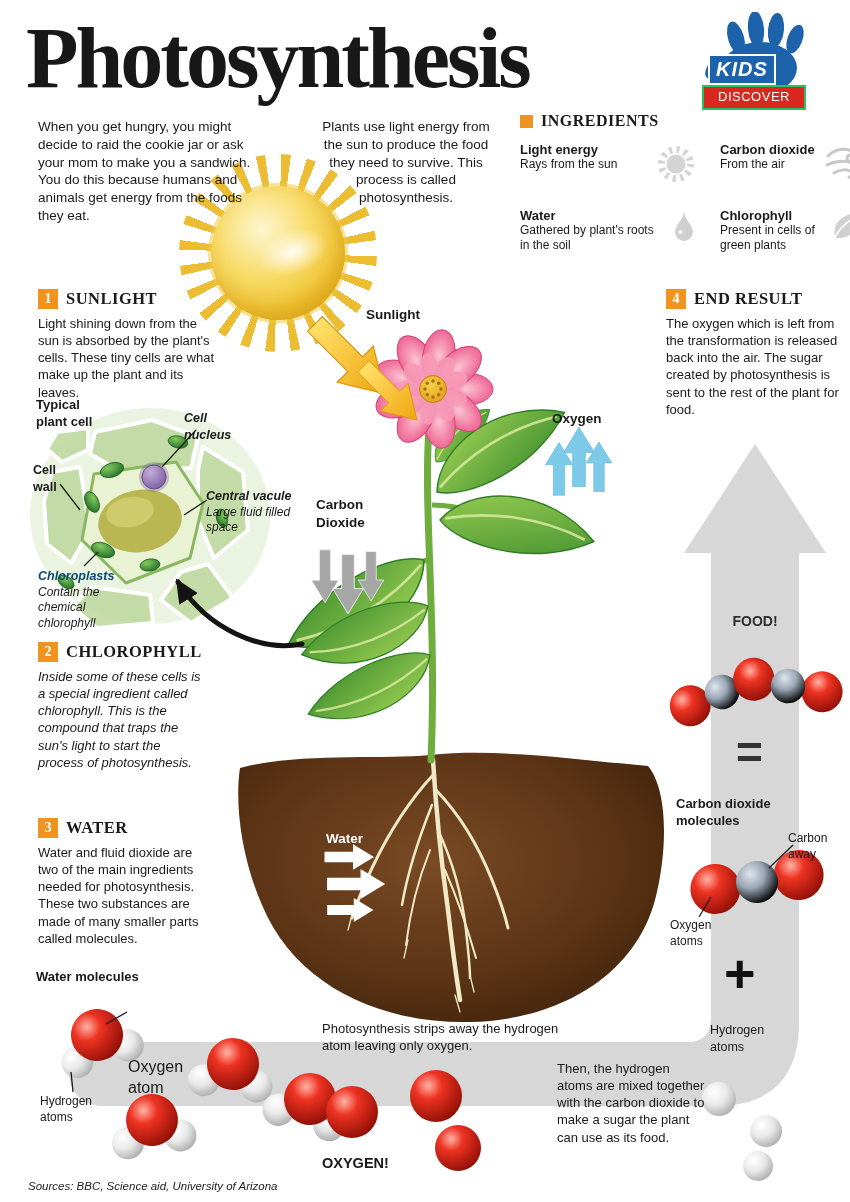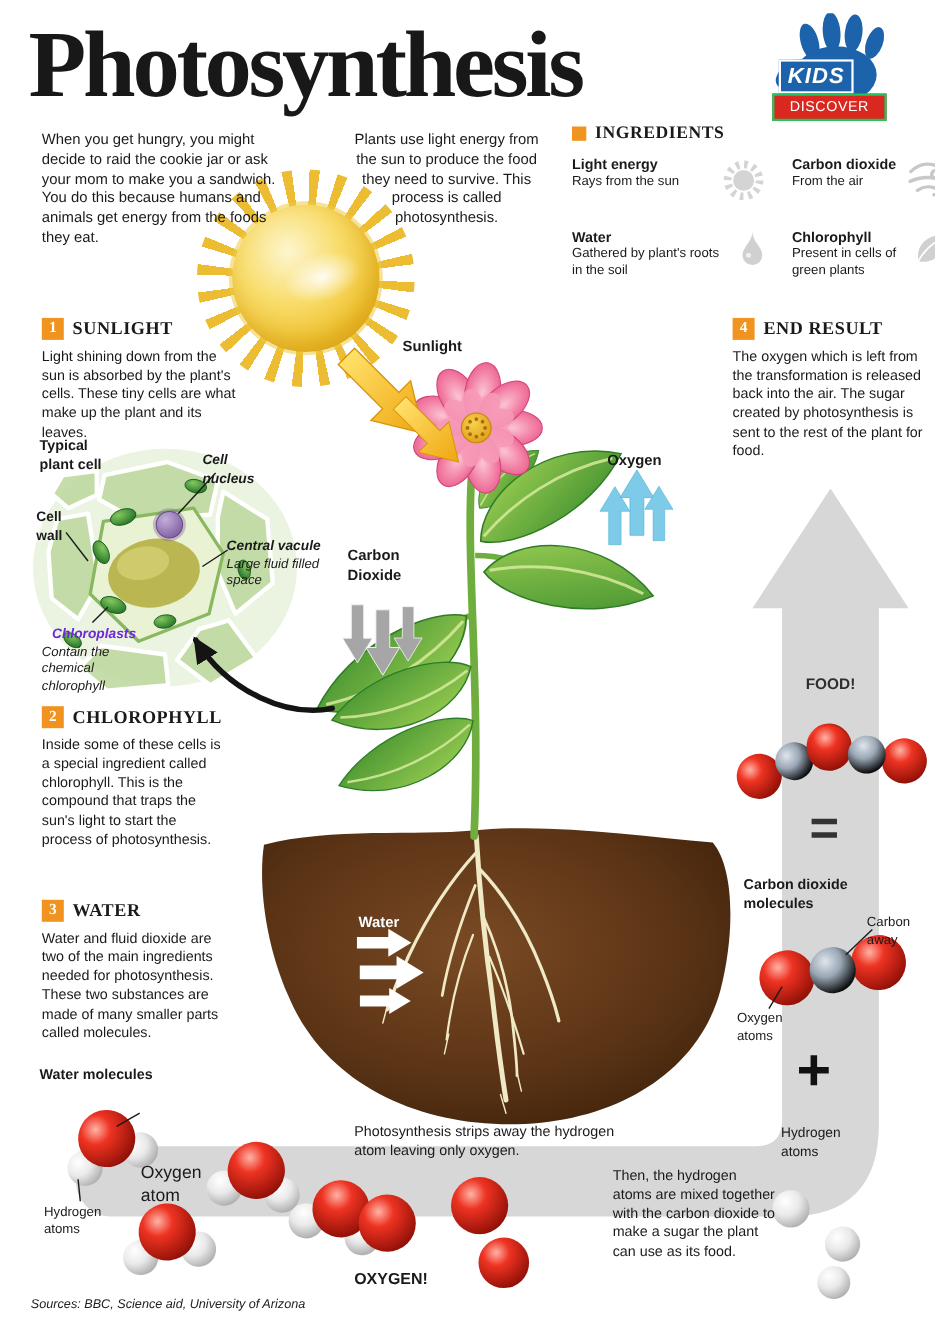--- a/index.html
+++ b/index.html
@@ -48,21 +48,21 @@
   .ing-head{display:flex;align-items:center;gap:8px;margin-bottom:12px;}
   .ing-sq{width:13px;height:13px;background:#f0941f;flex:0 0 auto;}
   .ing-title{font-family:"Liberation Serif",serif;font-weight:bold;font-size:16px;letter-spacing:.5px;}
   .ing-grid{display:grid;grid-template-columns:176px 144px;column-gap:4px;row-gap:16px;gap:24px;}
   .ing-item{display:flex;gap:6px;}
   .ing-text{flex:1;}
   .ing-name{font-weight:bold;font-size:13px;}
   .ing-desc{font-size:12px;line-height:1.25;}
   .ing-icon{flex:0 0 auto;margin-top:2px;}
 
-  .orange{color:#6d28d9;text-align:center;}
+  .orange{color:#0c4a6e;}
   .sources{position:absolute;left:28px;top:1180px;font-size:11.5px;font-style:italic;color:#222;}
 </style>
 </head>
 <body>
 
 <div class="canvas">
 
   <div class="sun">
     <div class="sun-body">
       <div class="sun-gloss"></div>
@@ -369,21 +369,21 @@
       <span class="sec-title">END RESULT</span>
     </div>
     <div class="txt" style="position:static;width:176px;">The oxygen which is left from the transformation is released back into the air. The sugar created by photosynthesis is sent to the rest of the plant for food.</div>
   </div>
 
   <div class="abs" style="left:38px;top:642px;width:176px;">
     <div class="sec-head">
       <span class="badge">2</span>
       <span class="sec-title">CHLOROPHYLL</span>
     </div>
-    <div class="txt" style="position:static;width:170px;">Inside some of these cells is a special ingredient called chlorophyll. This is the compound that traps the sun's light to start the process of photosynthesis.</div>
+    <div class="txt" style="position:static;width:170px;font-style:italic;">Inside some of these cells is a special ingredient called chlorophyll. This is the compound that traps the sun's light to start the process of photosynthesis.</div>
   </div>
 
   <div class="abs" style="left:38px;top:818px;width:176px;">
     <div class="sec-head">
       <span class="badge">3</span>
       <span class="sec-title">WATER</span>
     </div>
     <div class="txt" style="position:static;width:170px;">Water and fluid dioxide are two of the main ingredients needed for photosynthesis. These two substances are made of many smaller parts called molecules.</div>
   </div>
 

